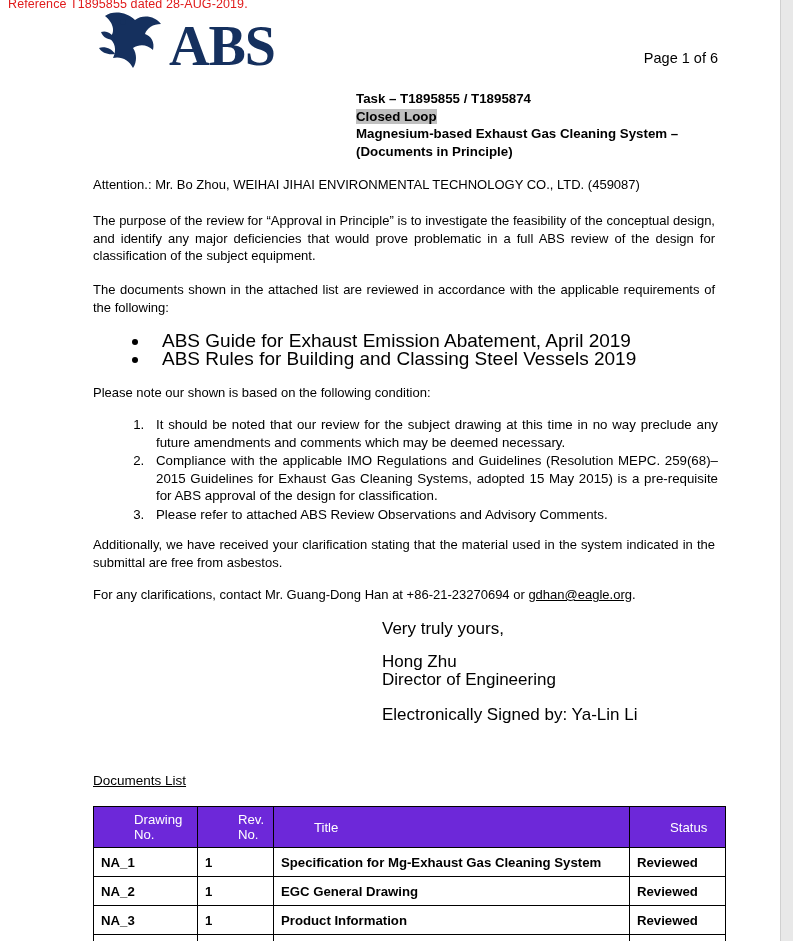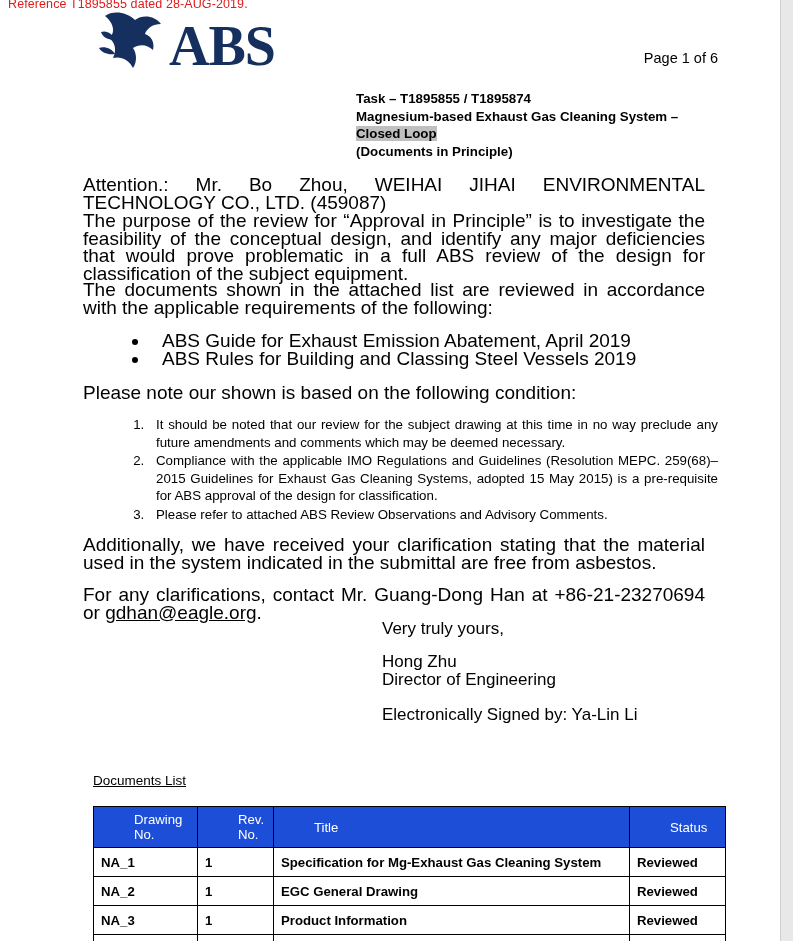--- a/index.html
+++ b/index.html
@@ -78,23 +78,23 @@
     width: 400px;
     font-size: 13.3px;
     font-weight: bold;
     color: #000;
     line-height: 17.5px;
     font-family: "Liberation Sans", sans-serif;
   }
   .hl { background: #bfbfbf; }
   .body-text {
     position: absolute;
-    left: 83px;
+    left: 93px;
     width: 622px;
-    font-size: 19px;
+    font-size: 13px;
     color: #000;
     line-height: 17.6px;
     text-align: justify;
   }
   .attn { top: 176px; }
   .purpose { top: 212px; }
   .docs-reviewed { top: 281px; }
   .bullets {
     position: absolute;
     left: 120px;
@@ -154,21 +154,21 @@
     color: #000;
   }
   table.docs th, table.docs td {
     border: 1px solid #000;
     padding: 5px 7px;
     text-align: left;
     font-weight: bold;
     height: 29px;
   }
   table.docs thead th {
-    background: #1d4ed8;
+    background: #6d28d9;
     color: #ffffff;
     font-weight: normal;
     padding-left: 40px;
   }
   table.docs col.c1 { width: 104px; }
   table.docs col.c2 { width: 76px; }
   table.docs col.c3 { width: 357px; }
   table.docs col.c4 { width: 96px; }
 </style>
 </head>
@@ -189,22 +189,22 @@
           <circle cx="30" cy="16" r="3"></circle>
         </g>
       </svg>
       <div class="logo-text">ABS</div>
     </div>
 
     <div class="page-num">Page 1 of 6</div>
 
     <div class="task-block">
       <div>Task – T1895855 / T1895874</div>
+      <div><span class="hl">Closed Loop</span></div>
       <div>Magnesium-based Exhaust Gas Cleaning System –</div>
-      <div><span class="hl">Closed Loop</span></div>
       <div>(Documents in Principle)</div>
     </div>
 
     <div class="body-text attn">Attention.: Mr. Bo Zhou, WEIHAI JIHAI ENVIRONMENTAL TECHNOLOGY CO., LTD. (459087)</div>
 
     <div class="body-text purpose">The purpose of the review for “Approval in Principle” is to investigate the feasibility of the conceptual design, and identify any major deficiencies that would prove problematic in a full ABS review of the design for classification of the subject equipment.</div>
 
     <div class="body-text docs-reviewed">The documents shown in the attached list are reviewed in accordance with the applicable requirements of the following:</div>
 
     <ul class="bullets">

